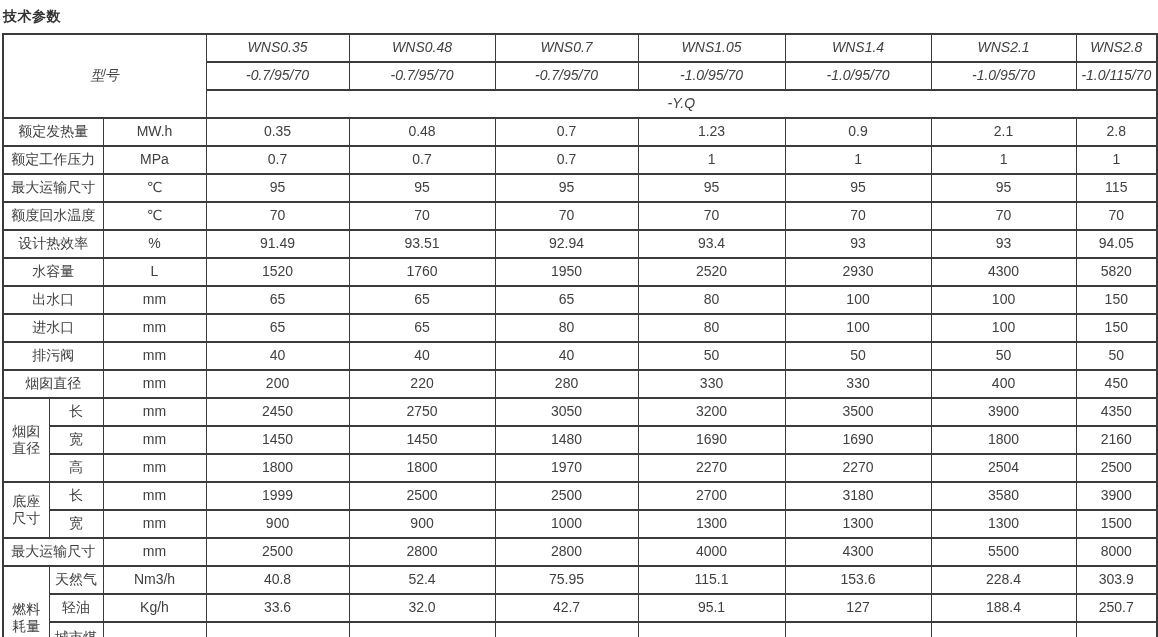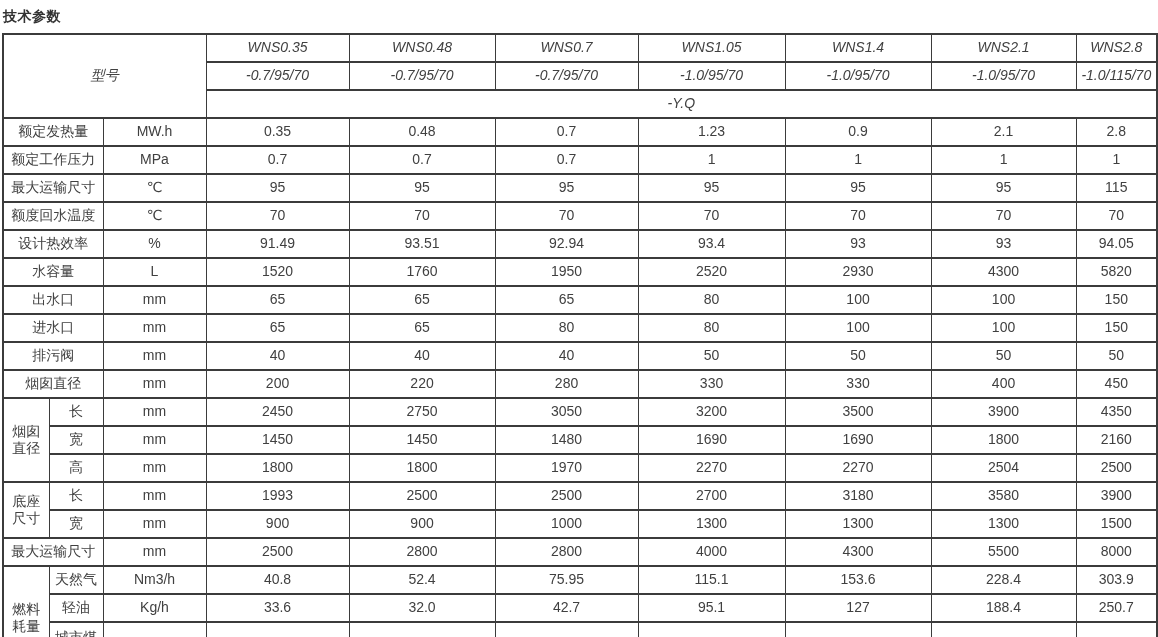--- a/index.html
+++ b/index.html
@@ -216,21 +216,21 @@
           <td>1970</td>
           <td>2270</td>
           <td>2270</td>
           <td>2504</td>
           <td>2500</td>
         </tr>
         <tr>
           <td rowspan="2" class="group-cell">底座尺寸</td>
           <td>长</td>
           <td>mm</td>
-          <td>1993</td>
+          <td>1999</td>
           <td>2500</td>
           <td>2500</td>
           <td>2700</td>
           <td>3180</td>
           <td>3580</td>
           <td>3900</td>
         </tr>
         <tr>
           <td>宽</td>
           <td>mm</td>

